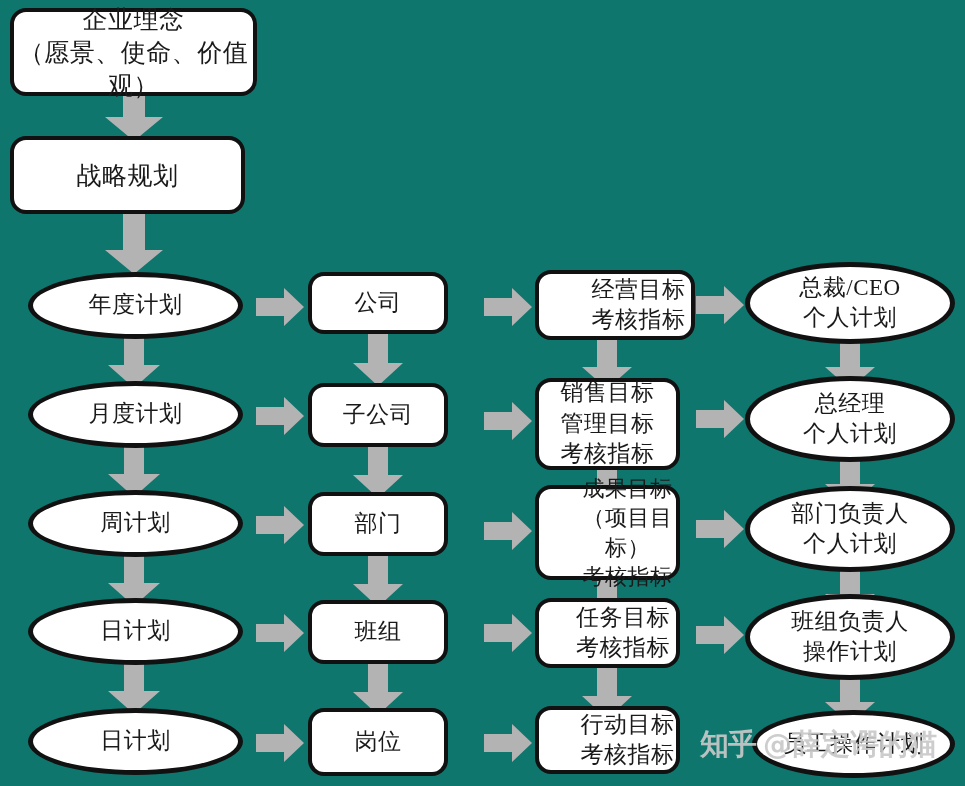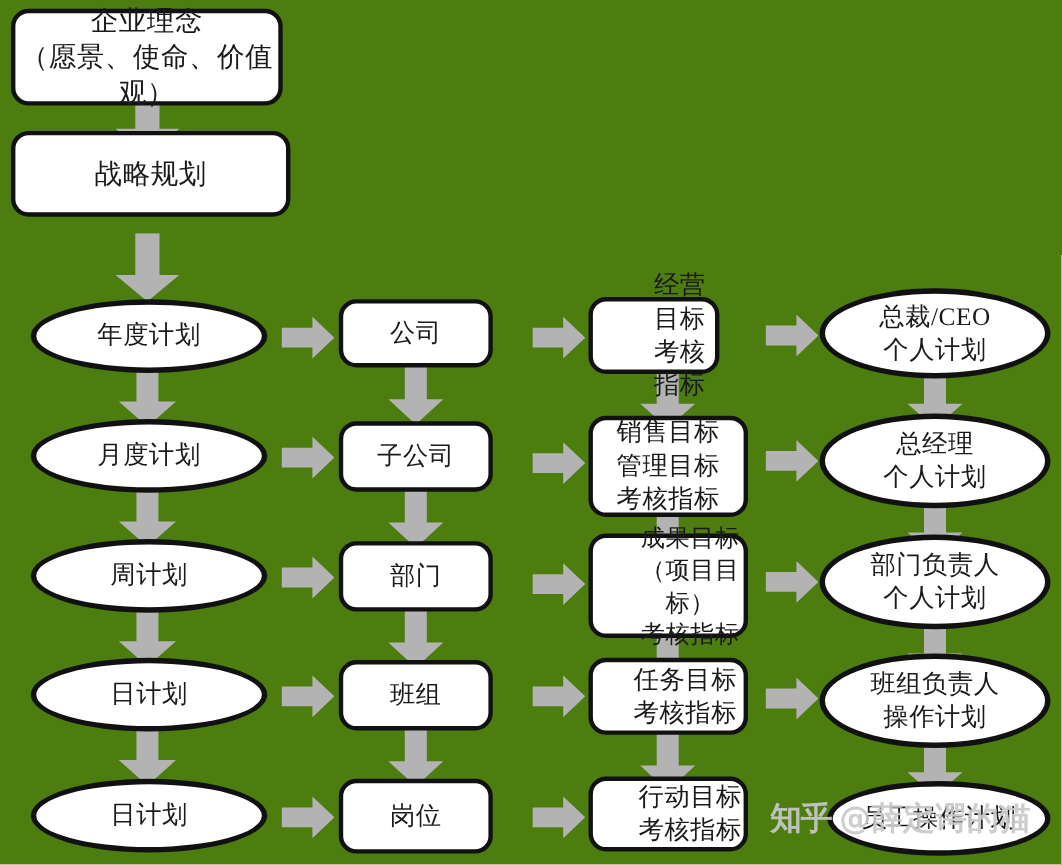--- a/index.html
+++ b/index.html
@@ -7,21 +7,21 @@
     padding: 0;
     background: #ffffff;
   }
   body {
     font-family: "Liberation Serif", "DejaVu Serif", serif;
   }
   #canvas {
     position: relative;
     width: 965px;
     height: 786px;
-    background: #4d7c0f;
+    background: #0f766e;
     overflow: hidden;
   }
 
   
   .node {
     position: absolute;
     box-sizing: border-box;
     background: #ffffff;
     border: 4px solid #111111;
     display: flex;
@@ -88,21 +88,21 @@
     <span class="label">企业理念
 （愿景、使命、价值观）</span>
   </div>
 
   <div class="arrow" style="left:105px; top:93px; width:58px; height:48px;">
     <svg width="58" height="48" viewBox="0 0 58 48">
       <polygon points="18,0 40,0 40,24 58,24 29,48 0,24 18,24" fill="#b3b3b3"></polygon>
     </svg>
   </div>
 
-  <div class="node rounded fs-top" style="left:10px; top:119px; width:254px; height:78px;">
+  <div class="node rounded fs-top" style="left:10px; top:136px; width:235px; height:78px;">
     <span class="label">战略规划</span>
   </div>
 
   <div class="arrow" style="left:105px; top:212px; width:58px; height:62px;">
     <svg width="58" height="62" viewBox="0 0 58 62">
       <polygon points="18,0 40,0 40,38 58,38 29,62 0,38 18,38" fill="#b3b3b3"></polygon>
     </svg>
   </div>
 
   <div class="node ellipse fs-cell" style="left:28px; top:272px; width:215px; height:67px;">
@@ -172,21 +172,21 @@
     <svg width="50" height="58" viewBox="0 0 50 58">
         <polygon points="15,0 35,0 35,35 50,35 25,58 0,35 15,35" fill="#b3b3b3"></polygon>
       </svg>
   </div>
   <div class="arrow" style="left:353px; top:657px; width:50px; height:58px;">
     <svg width="50" height="58" viewBox="0 0 50 58">
         <polygon points="15,0 35,0 35,35 50,35 25,58 0,35 15,35" fill="#b3b3b3"></polygon>
       </svg>
   </div>
 
-  <div class="node rounded fs-cell" style="left:535px; top:270px; width:119px; height:70px;padding-left:47px;">
+  <div class="node rounded fs-cell" style="left:535px; top:270px; width:160px; height:70px;padding-left:47px;">
     <span class="label">经营目标
 考核指标</span>
   </div>
   <div class="node rounded fs-cell" style="left:535px; top:378px; width:145px; height:92px;">
     <span class="label">销售目标
 管理目标
 考核指标</span>
   </div>
   <div class="node rounded fs-small" style="left:535px; top:485px; width:145px; height:95px;">
     <span class="label">成果目标

